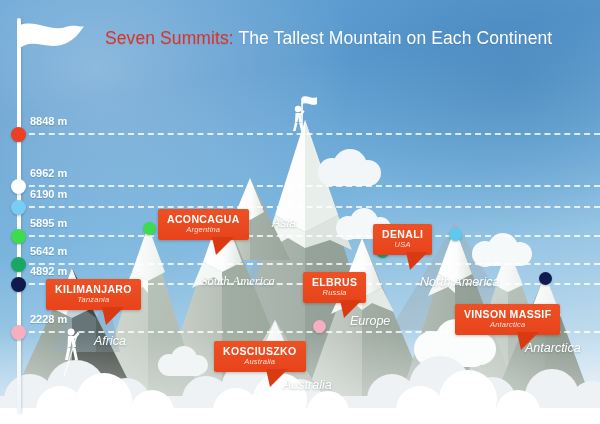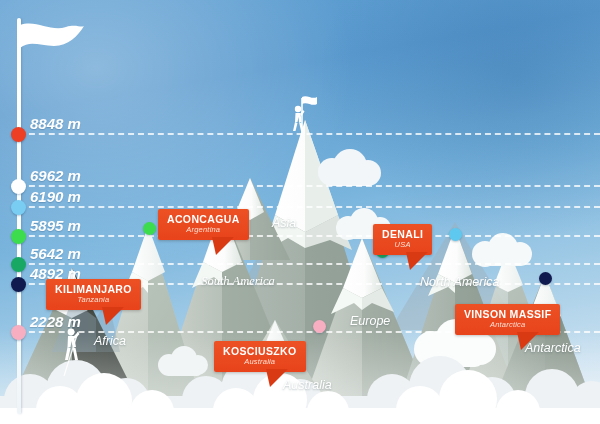--- a/index.html
+++ b/index.html
@@ -58,21 +58,21 @@
     border-top:2px dashed rgba(255,255,255,.78);
     height:0;
   }
   .dot{
     position:absolute; left:11px; top:-6px;
     width:15px; height:15px; border-radius:50%;
     box-shadow:0 1px 2px rgba(10,40,70,.28);
   }
   .elev{
     position:absolute; left:30px; top:-18px;
-    font-size:15px; font-style:italic; font-weight:bold;
+    font-size:11px; font-weight:bold;
     color:#ffffff; white-space:nowrap;
     text-shadow:0 1px 1px rgba(20,60,100,.25);
     background:linear-gradient(to right, rgba(255,255,255,0) 0%, rgba(255,255,255,0) 100%);
   }
 
   
   .mtns{ position:absolute; left:0; top:0; width:600px; height:424px; }
 
   
   .peak-dot{
@@ -410,31 +410,41 @@
   </div>
 
   <div class="callout" style="left:46px; top:279px;">
     <span class="name">KILIMANJARO</span>
     <span class="country">Tanzania</span>
     <svg class="tail" style="left:56px; top:28px; width:22px; height:18px;" viewBox="0 0 22 18">
       <polygon points="0,0 22,0 4,18" fill="#d93a14"></polygon>
     </svg>
   </div>
 
+  <div class="callout" style="left:303px; top:272px;">
+    <span class="name">ELBRUS</span>
+    <span class="country">Russia</span>
+    <svg class="tail" style="left:37px; top:28px; width:22px; height:18px;" viewBox="0 0 22 18">
+      <polygon points="0,0 22,0 4,18" fill="#d93a14"></polygon>
+    </svg>
+  </div>
 
   <div class="callout" style="left:455px; top:304px;">
     <span class="name">VINSON MASSIF</span>
     <span class="country">Antarctica</span>
     <svg class="tail" style="left:62px; top:28px; width:22px; height:18px;" viewBox="0 0 22 18">
       <polygon points="0,0 22,0 4,18" fill="#d93a14"></polygon>
     </svg>
   </div>
 
   <div class="callout" style="left:214px; top:341px;text-align:center;">
     <span class="name">KOSCIUSZKO</span>
     <span class="country">Australia</span>
     <svg class="tail" style="left:52px; top:28px; width:22px; height:18px;" viewBox="0 0 22 18">
       <polygon points="0,0 22,0 4,18" fill="#d93a14"></polygon>
     </svg>
   </div>
 
+  <div class="title">
+    <span class="accent">Seven Summits:</span><span> The Tallest Mountain on Each Continent</span>
+  </div>
 
 </div>
 
 </body></html>

